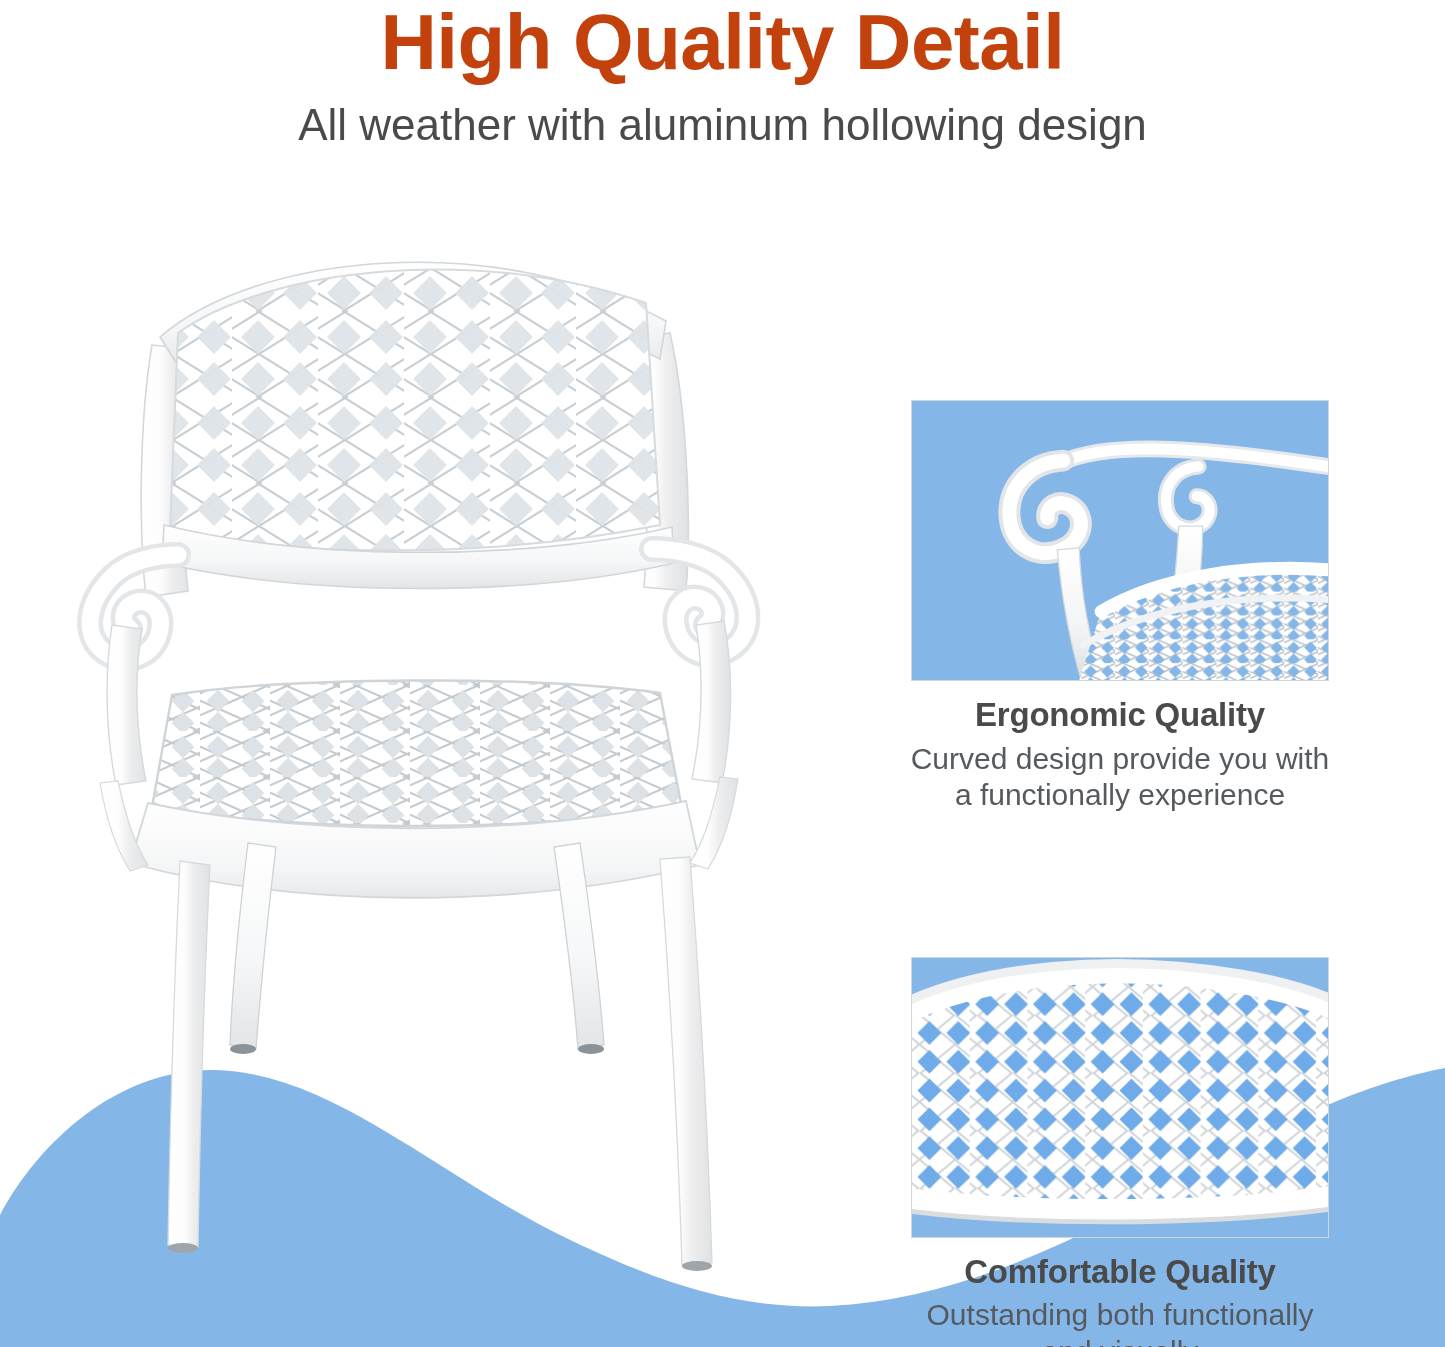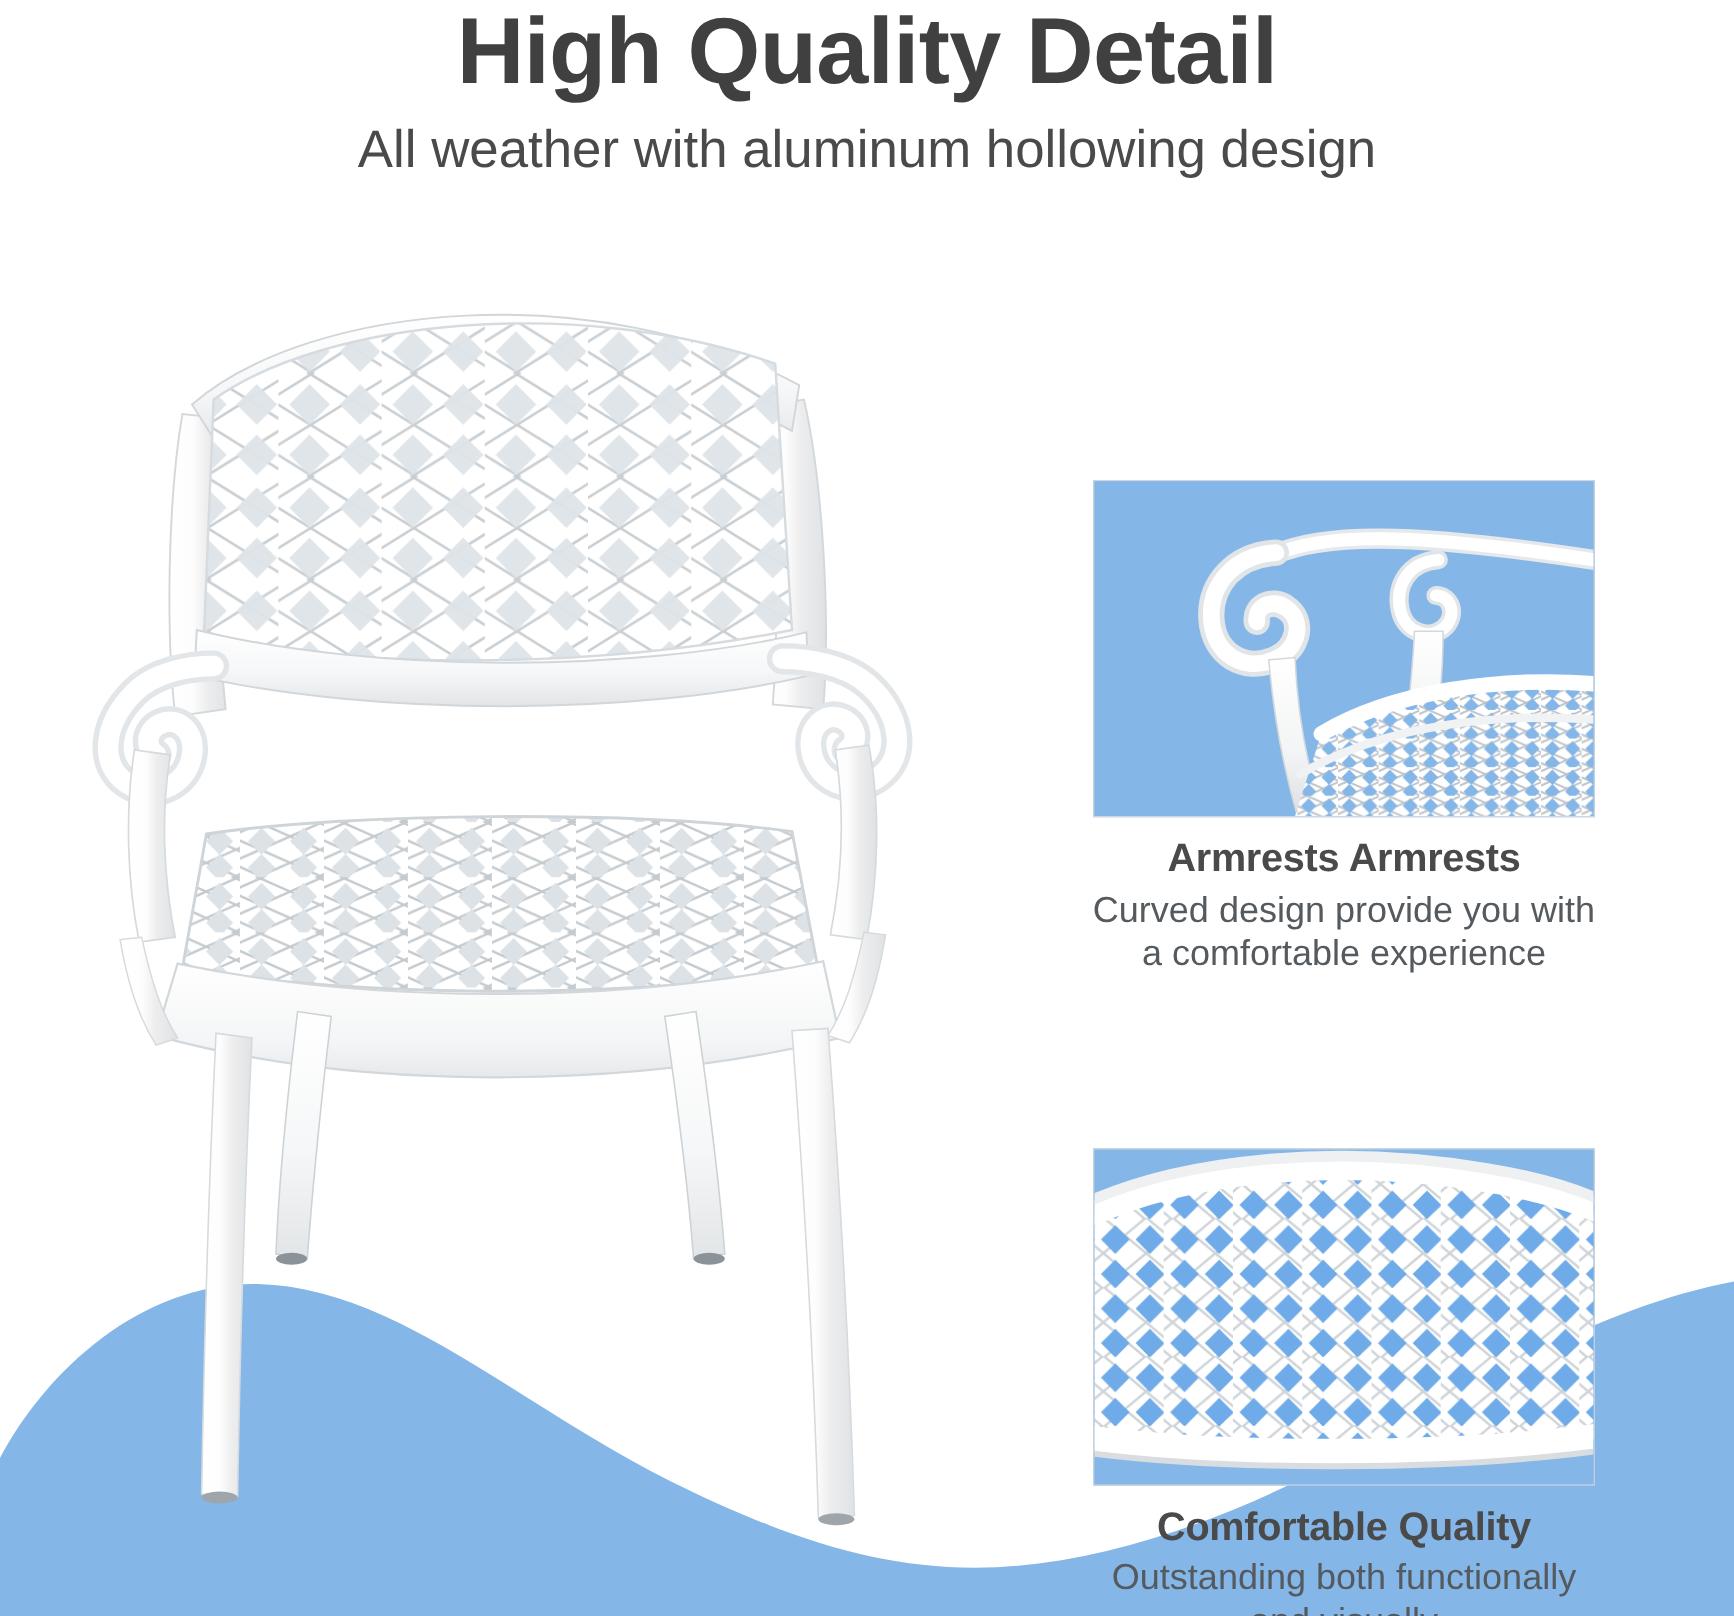--- a/index.html
+++ b/index.html
@@ -64,21 +64,21 @@
 
 <div class="wave-layer">
   <svg viewBox="0 0 1445 327" preserveAspectRatio="none" aria-hidden="true">
     <path fill="#85b6e8" d="M0,195 C40,120 120,48 215,50 C330,53 430,150 560,215
              C660,264 740,290 830,286 C960,280 1090,215 1200,150
              C1290,98 1370,62 1445,48 L1445,327 L0,327 Z"></path>
   </svg>
 </div>
 
 <div class="header">
-  <div class="title" style="color:#404040">High Quality Detail</div>
+  <div class="title" style="color:#c2410c">High Quality Detail</div>
   <div class="subtitle" style="color:#4a4a4a">All weather with aluminum hollowing design</div>
 </div>
 
 <div class="chair-stage">
   <svg viewBox="0 0 810 1090" aria-hidden="true">
     <defs>
       <linearGradient id="gMetal" x1="0" y1="0" x2="1" y2="0">
         <stop offset="0%" stop-color="#ffffff"></stop>
         <stop offset="38%" stop-color="#fdfdfd"></stop>
         <stop offset="62%" stop-color="#ededee"></stop>
@@ -305,23 +305,23 @@
                  C288,200 292,166 292,126 Z" fill="url(#aMetal)" stroke="#d3d8dc" stroke-width="1.3"></path>
 
         <g clip-path="url(#seatClip2)">
           <rect x="150" y="160" width="280" height="130" fill="url(#seatLat2)"></rect>
         </g>
         <path d="M190,212 C250,176 340,164 418,170" fill="none" stroke="#ffffff" stroke-width="13" stroke-linecap="round"></path>
         <path d="M172,246 C240,206 330,194 418,200" fill="none" stroke="#f0f2f3" stroke-width="7" stroke-linecap="round"></path>
       </svg>
     </div>
     <div class="feature-caption">
-      <div class="feature-title">Armrests Armrests</div>
+      <div class="feature-title">Ergonomic Quality</div>
       <div class="feature-desc">Curved design provide you with
-a comfortable experience</div>
+a functionally experience</div>
     </div>
   </div>
 
   <div class="feature">
     <div class="photo">
       <svg viewBox="0 0 418 281" preserveAspectRatio="none" aria-hidden="true">
         <defs>
           <pattern id="backLat3" width="58" height="58" patternUnits="userSpaceOnUse">
             <rect width="58" height="58" fill="#ffffff"></rect>
             <g stroke="#cfd4d8" stroke-width="2" fill="none">

